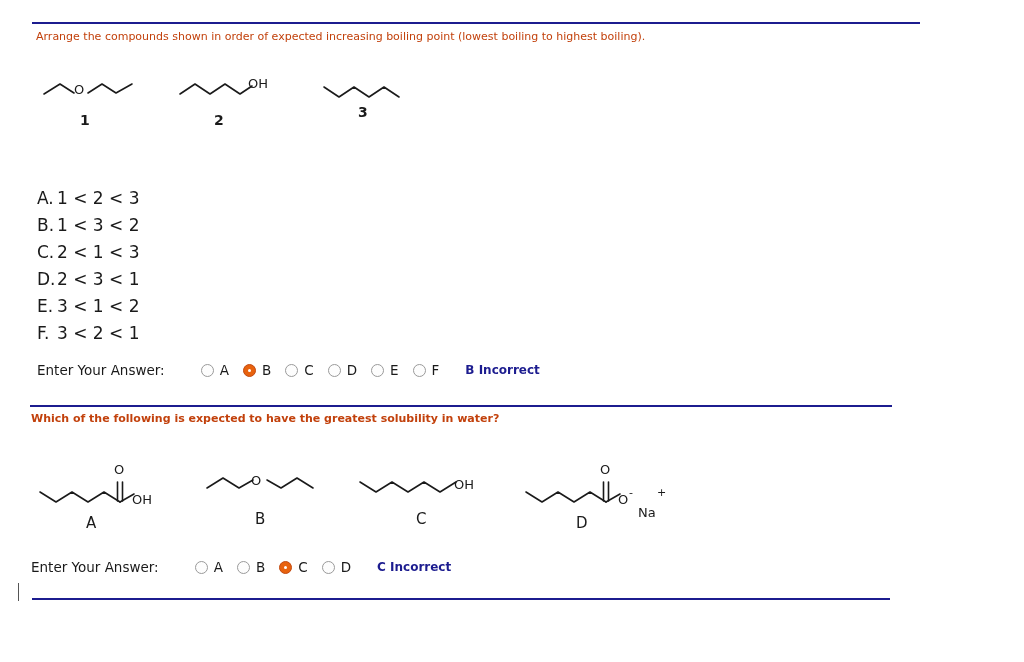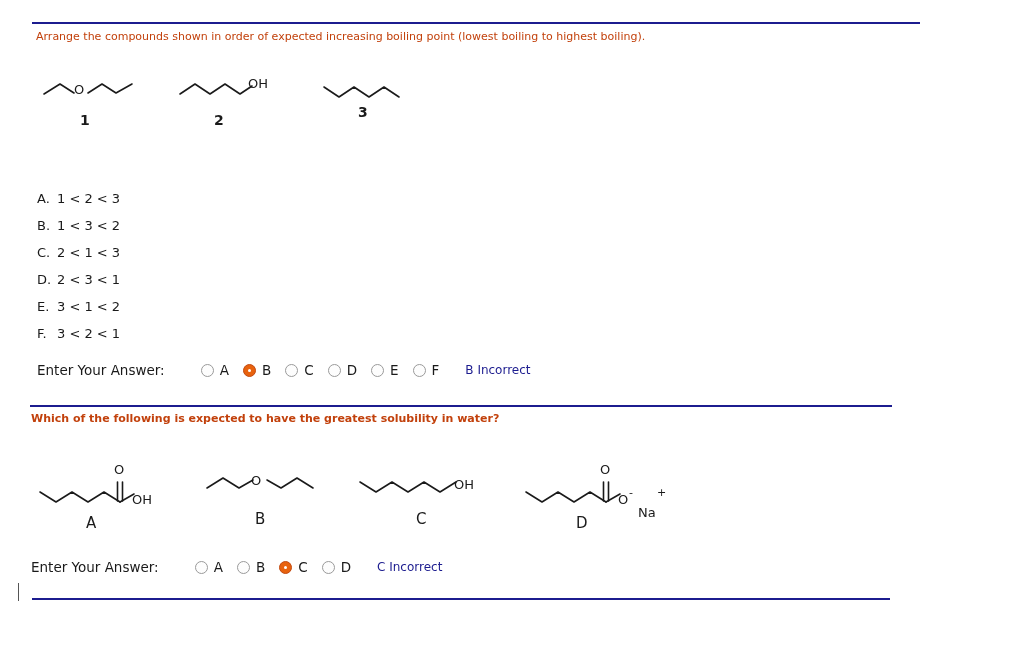--- a/index.html
+++ b/index.html
@@ -48,21 +48,21 @@
   #q2-text { left: 31px; top: 412px; font-weight: bold; }
 
   .choices {
     position: absolute;
     left: 37px;
     top: 185px;
   }
   .choice-row {
     height: 27px;
     line-height: 27px;
-    font-size: 13px;
+    font-size: 17px;
     white-space: nowrap;
   }
   .choice-letter {
     display: inline-block;
     width: 20px;
   }
 
   .answer-row {
     position: absolute;
     white-space: nowrap;
@@ -111,21 +111,21 @@
     border-radius: 50%;
     background: #ffffff;
   }
   .radio-text {
     margin-left: 6px;
     font-size: 13.5px;
   }
   .verdict {
     margin-left: 26px;
     color: #1c1c8f;
-    font-weight: normal;
+    font-weight: bold;
     font-size: 12px;
   }
 
   
   .struct {
     position: absolute;
   }
   .struct-label {
     position: absolute;
     font-size: 14px;

